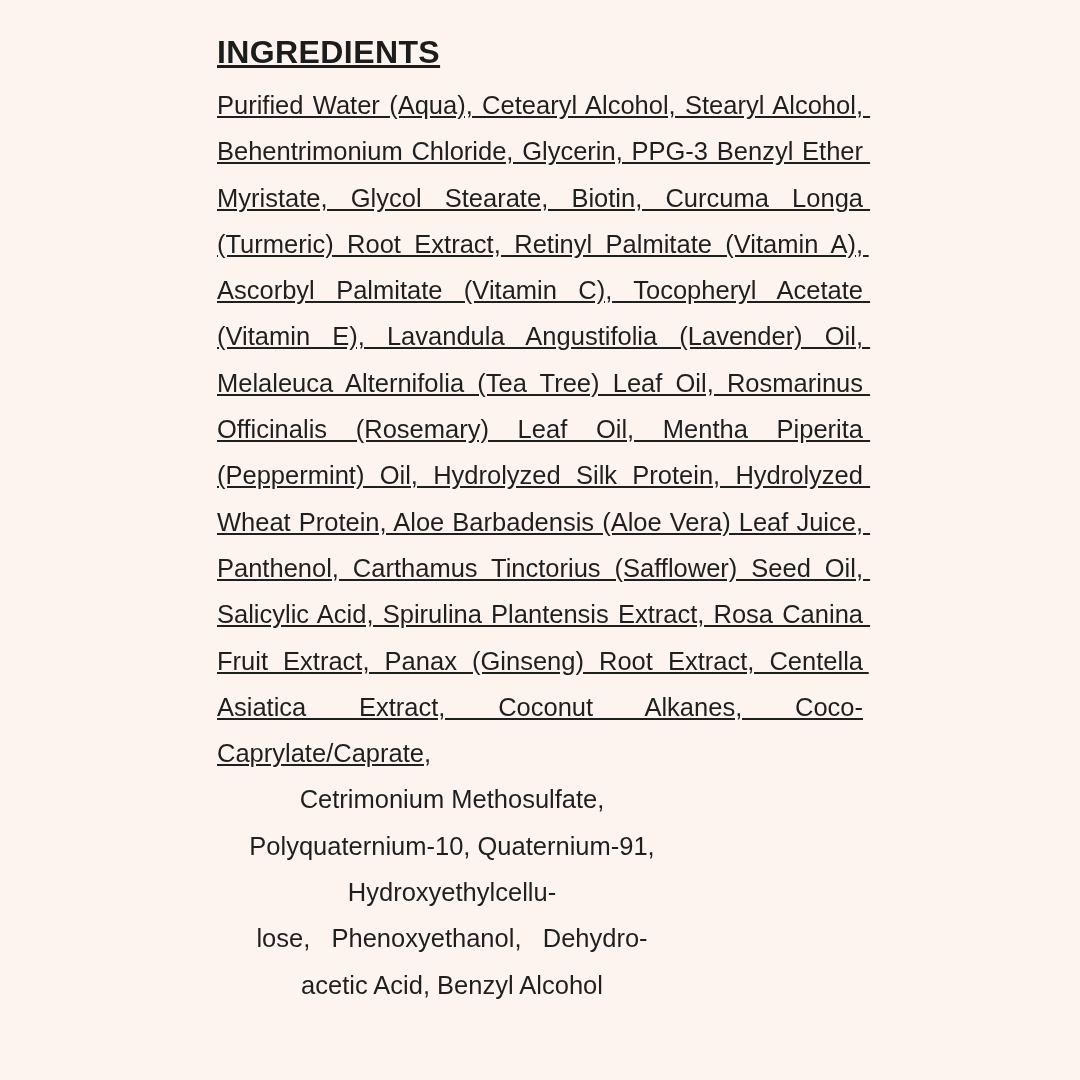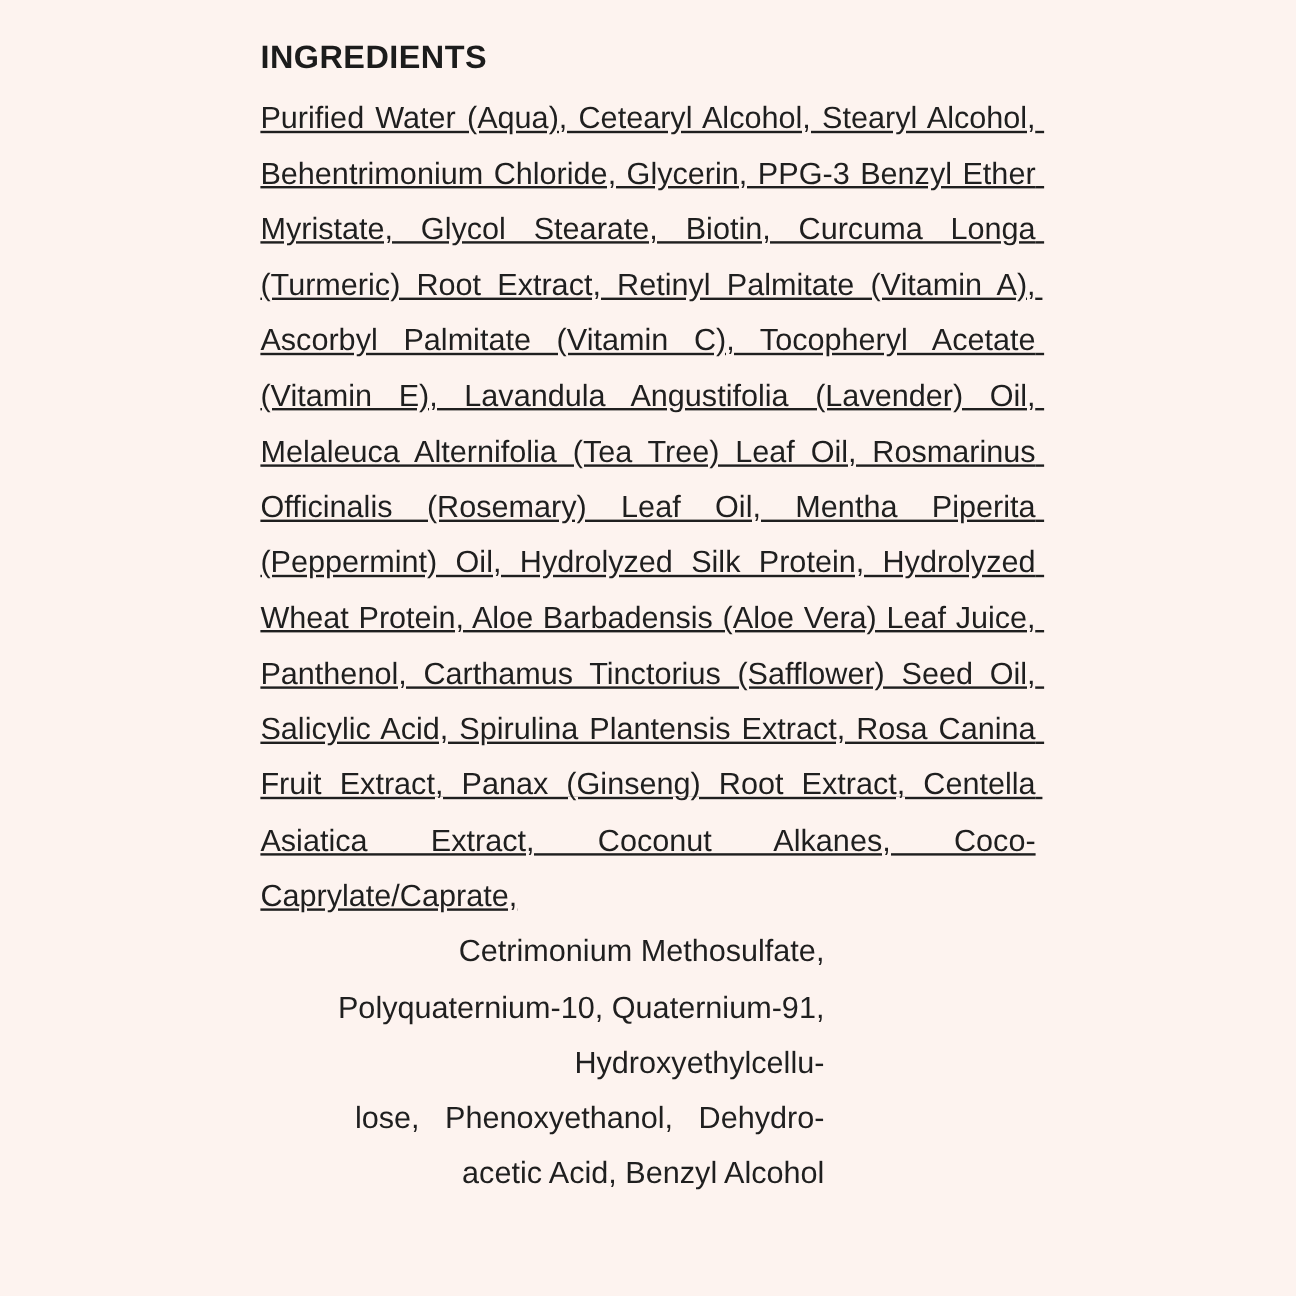--- a/index.html
+++ b/index.html
@@ -21,42 +21,43 @@
     height: 1080px;
     background: #fdf3ef;
   }
   .content {
     position: absolute;
     left: 217px;
     top: 32px;
     width: 646px;
   }
   .heading {
-    font-size: 27px;
+    font-size: 32px;
     font-weight: bold;
     color: #1c1c1c;
     letter-spacing: 0.4px;
     line-height: 1.25;
     margin: 0 0 10px 0;
+    text-decoration: underline;
   }
   .ingredients-body {
     font-size: 25.5px;
     color: #1f1f1f;
     line-height: 46.3px;
     text-align: justify;
     text-justify: inter-word;
     white-space: pre-wrap;
     margin: 0;
     text-decoration: underline;
   }
   .ingredients-tail {
     font-size: 25.5px;
     color: #1f1f1f;
     line-height: 46.3px;
-    text-align: right;
+    text-align: center;
     white-space: pre-wrap;
     margin: 0;
     width: 470px;
   }
 </style>
 </head>
 <body>
 
 <div class="panel">
   <div class="content">

